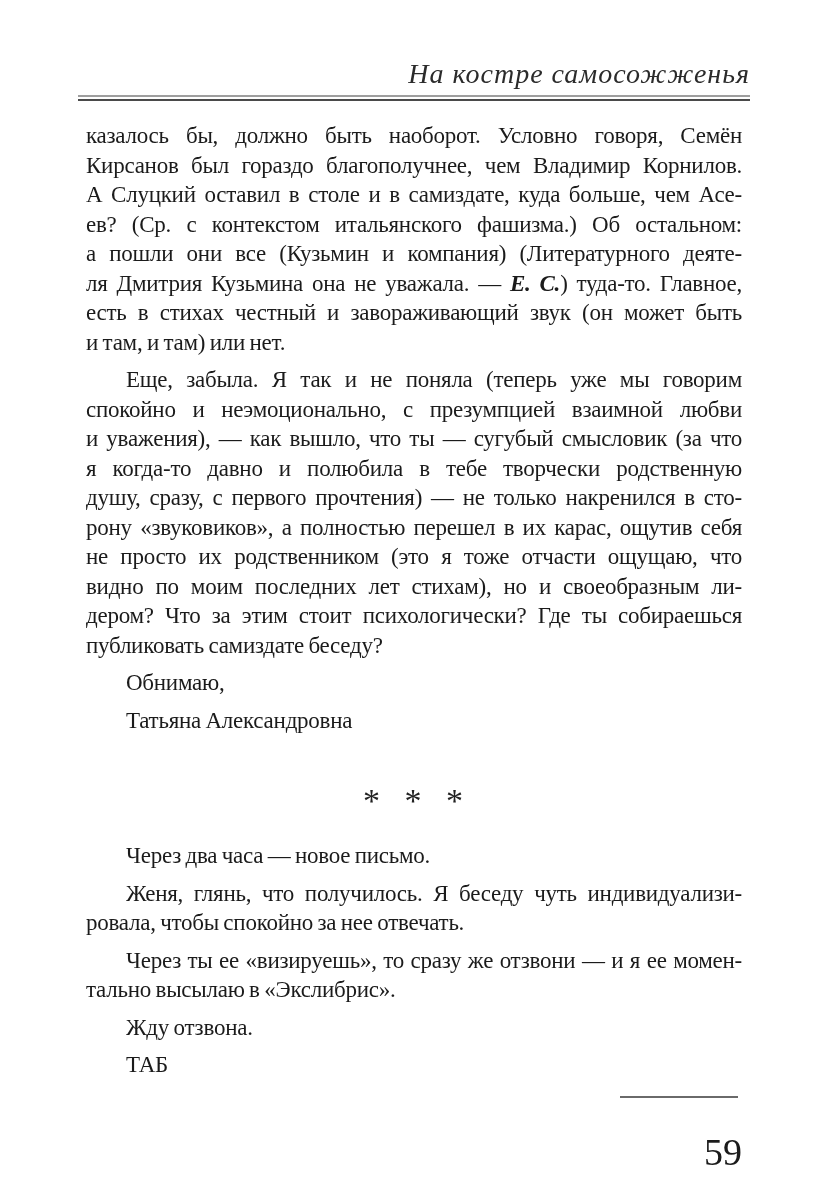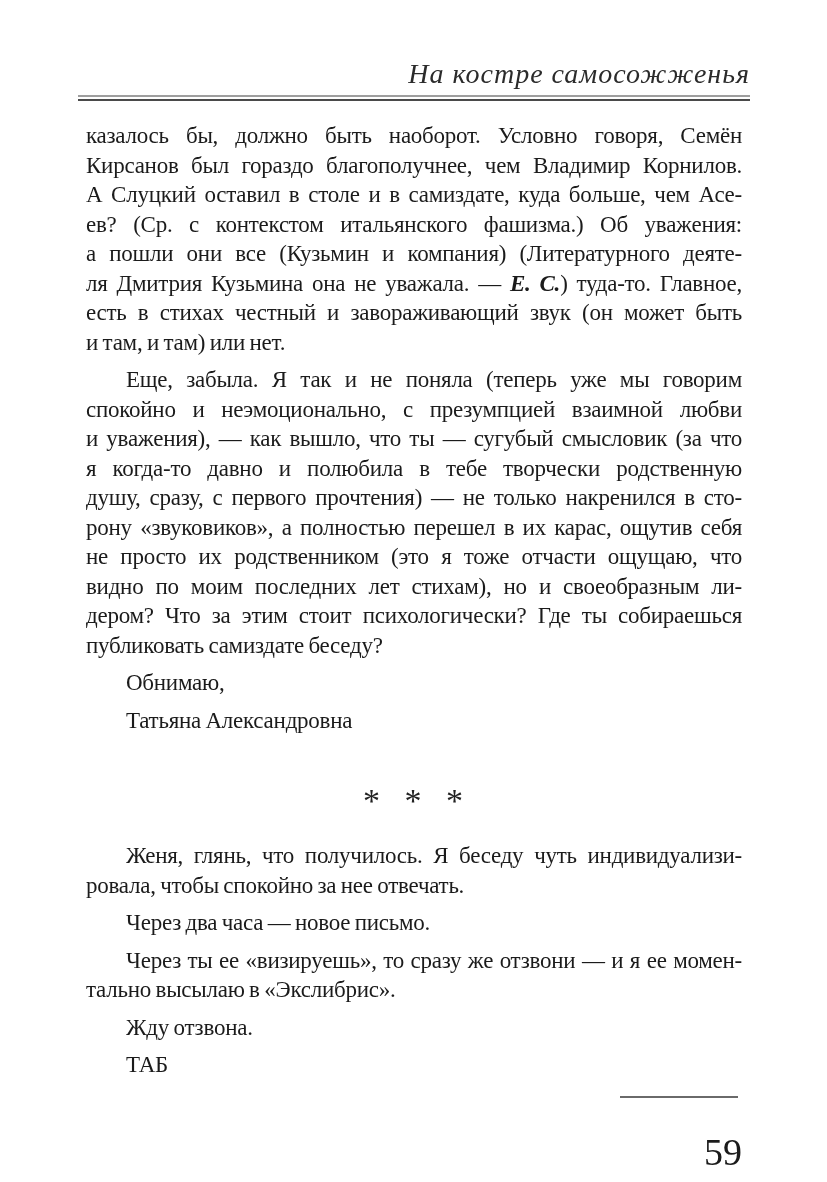--- a/index.html
+++ b/index.html
@@ -108,21 +108,21 @@
   </div>
 
   <div class="header-rule"></div>
 
   <div class="textflow">
     <div>
         <div class="para">
           <div class="line">казалось бы, должно быть наоборот. Условно говоря, Семён</div>
           <div class="line">Кирсанов был гораздо благополучнее, чем Владимир Корнилов.</div>
           <div class="line">А Слуцкий оставил в столе и в самиздате, куда больше, чем Асе-</div>
-          <div class="line">ев? (Ср. с контекстом итальянского фашизма.) Об уважения:</div>
+          <div class="line">ев? (Ср. с контекстом итальянского фашизма.) Об остальном:</div>
           <div class="line">а пошли они все (Кузьмин и компания) (Литературного деяте-</div>
           <div class="line">ля Дмитрия Кузьмина она не уважала. — <span class="bi">Е. С.</span>) туда-то. Главное,</div>
           <div class="line">есть в стихах честный и завораживающий звук (он может быть</div>
           <div class="line lastline">и там, и там) или нет.</div>
         </div>
         <div class="para indent">
           <div class="line">Еще, забыла. Я так и не поняла (теперь уже мы говорим</div>
           <div class="line">спокойно и неэмоционально, с презумпцией взаимной любви</div>
           <div class="line">и уважения), — как вышло, что ты — сугубый смысловик (за что</div>
           <div class="line">я когда-то давно и полюбила в тебе творчески родственную</div>
@@ -135,26 +135,26 @@
         </div>
         <div class="para indent">
           <div class="line lastline">Обнимаю,</div>
         </div>
         <div class="para indent">
           <div class="line lastline">Татьяна Александровна</div>
         </div>
       </div>
     <div class="separator">* * *</div>
     <div>
+        <div class="para indent">
+          <div class="line lastline">Через два часа — новое письмо.</div>
+        </div>
         <div class="para indent gap">
           <div class="line">Женя, глянь, что получилось. Я беседу чуть индивидуализи-</div>
           <div class="line lastline">ровала, чтобы спокойно за нее отвечать.</div>
-        </div>
-        <div class="para indent">
-          <div class="line lastline">Через два часа — новое письмо.</div>
         </div>
         <div class="para indent">
           <div class="line">Через ты ее «визируешь», то сразу же отзвони — и я ее момен-</div>
           <div class="line lastline">тально высылаю в «Экслибрис».</div>
         </div>
         <div class="para indent gap">
           <div class="line lastline">Жду отзвона.</div>
         </div>
         <div class="para indent">
           <div class="line lastline">ТАБ</div>

